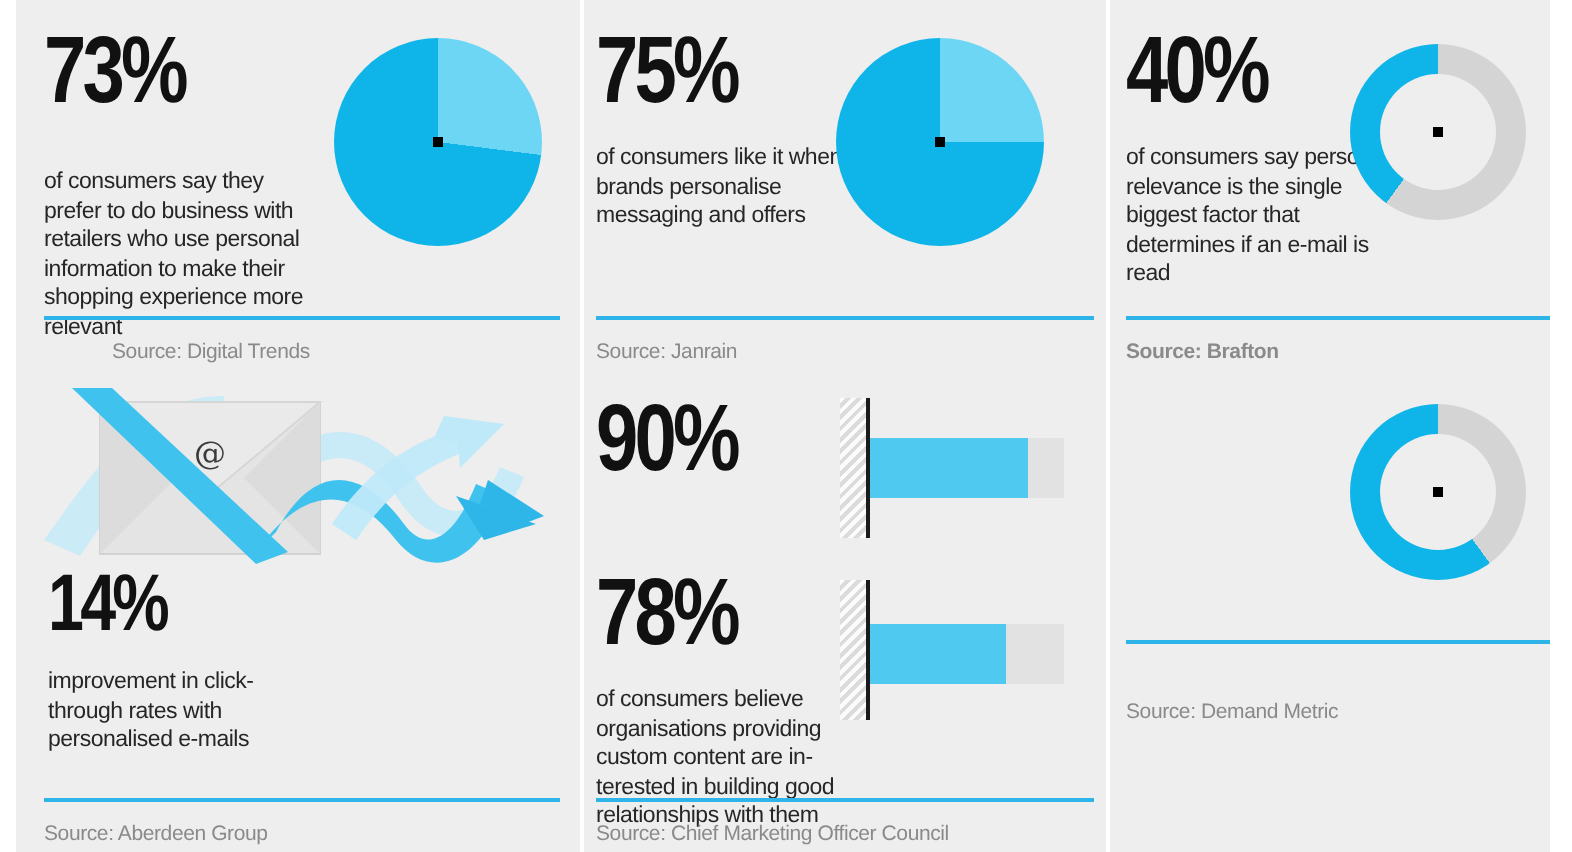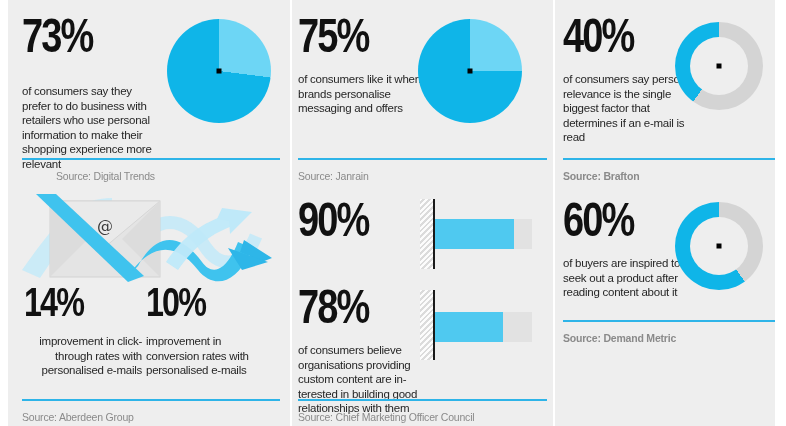--- a/index.html
+++ b/index.html
@@ -142,27 +142,23 @@
 
         <path d="M150 70 C 170 40, 190 30, 212 22 L 216 34 C 196 42, 180 52, 162 78 Z" fill="#BFE9F9" opacity="0.95"></path>
         <path d="M206 16 L236 20 L214 42 L213 29 L201 27 Z" fill="#BFE9F9"></path>
 
         <path d="M84 2 L104 2 L54 86 L36 86 Z" fill="#3FC3EE" opacity="0.0"></path>
       </svg>
     </div>
 
     <div style="position:absolute;left:16px;top:282px;width:118px;">
       <div class="pct small">14%</div>
-      <div class="blurb" style="margin-top:18px;text-align:right;">improvement in click-through rates with personalised e-mails</div>
-    </div>
-
-    <div style="position:absolute;left:138px;top:282px;width:118px;">
-      <div class="pct small">10%</div>
-      <div class="blurb" style="margin-top:18px;">improvement in conversion rates with personalised e-mails</div>
-    </div>
+      <div class="blurb" style="margin-top:18px;">improvement in click-through rates with personalised e-mails</div>
+    </div>
+
 
     <div class="rule" style="position:absolute;left:14px;top:399px;width:258px;"></div>
     <div class="source" style="position:absolute;left:14px;top:405px;">Source: Aberdeen Group</div>
   </div>
 
   <div class="col" style="left:292px;top:0;width:261px;height:426px;">
 
     <div style="position:absolute;left:6px;top:12px;width:240px;">
       <div class="pct">75%</div>
       <div class="blurb" style="width:130px;margin-top:20px;">of consumers like it when brands personalise messaging and offers</div>
@@ -210,27 +206,23 @@
 
     <div class="donut" style="position:absolute;left:120px;top:22px;width:88px;height:88px;
                 background:conic-gradient(from 0deg, #d4d4d4 0deg 216deg, #0FB5E8 216deg 360deg);">
       <div class="hole" style="width:58px;height:58px;"></div>
       <div class="hub"></div>
     </div>
 
     <div class="rule" style="position:absolute;left:8px;top:158px;width:212px;"></div>
     <div class="source" style="position:absolute;left:8px;top:164px;font-weight:bold;">Source:  Brafton</div>
 
-    <div style="position:absolute;left:8px;top:196px;width:140px;">
-      <div class="pct">60%</div>
-      <div class="blurb" style="width:125px;margin-top:20px;">of buyers are inspired to seek out a product after reading content about it</div>
-    </div>
 
     <div class="donut" style="position:absolute;left:120px;top:202px;width:88px;height:88px;
                 background:conic-gradient(from 0deg, #d4d4d4 0deg 144deg, #0FB5E8 144deg 360deg);">
       <div class="hole" style="width:58px;height:58px;"></div>
       <div class="hub"></div>
     </div>
 
     <div class="rule" style="position:absolute;left:8px;top:320px;width:212px;"></div>
-    <div class="source" style="position:absolute;left:8px;top:326px;font-weight:bold;">Source: Demand Metric</div>
+    <div class="source" style="position:absolute;left:8px;top:344px;">Source: Demand Metric</div>
   </div>
 </div>
 
 </body></html>

